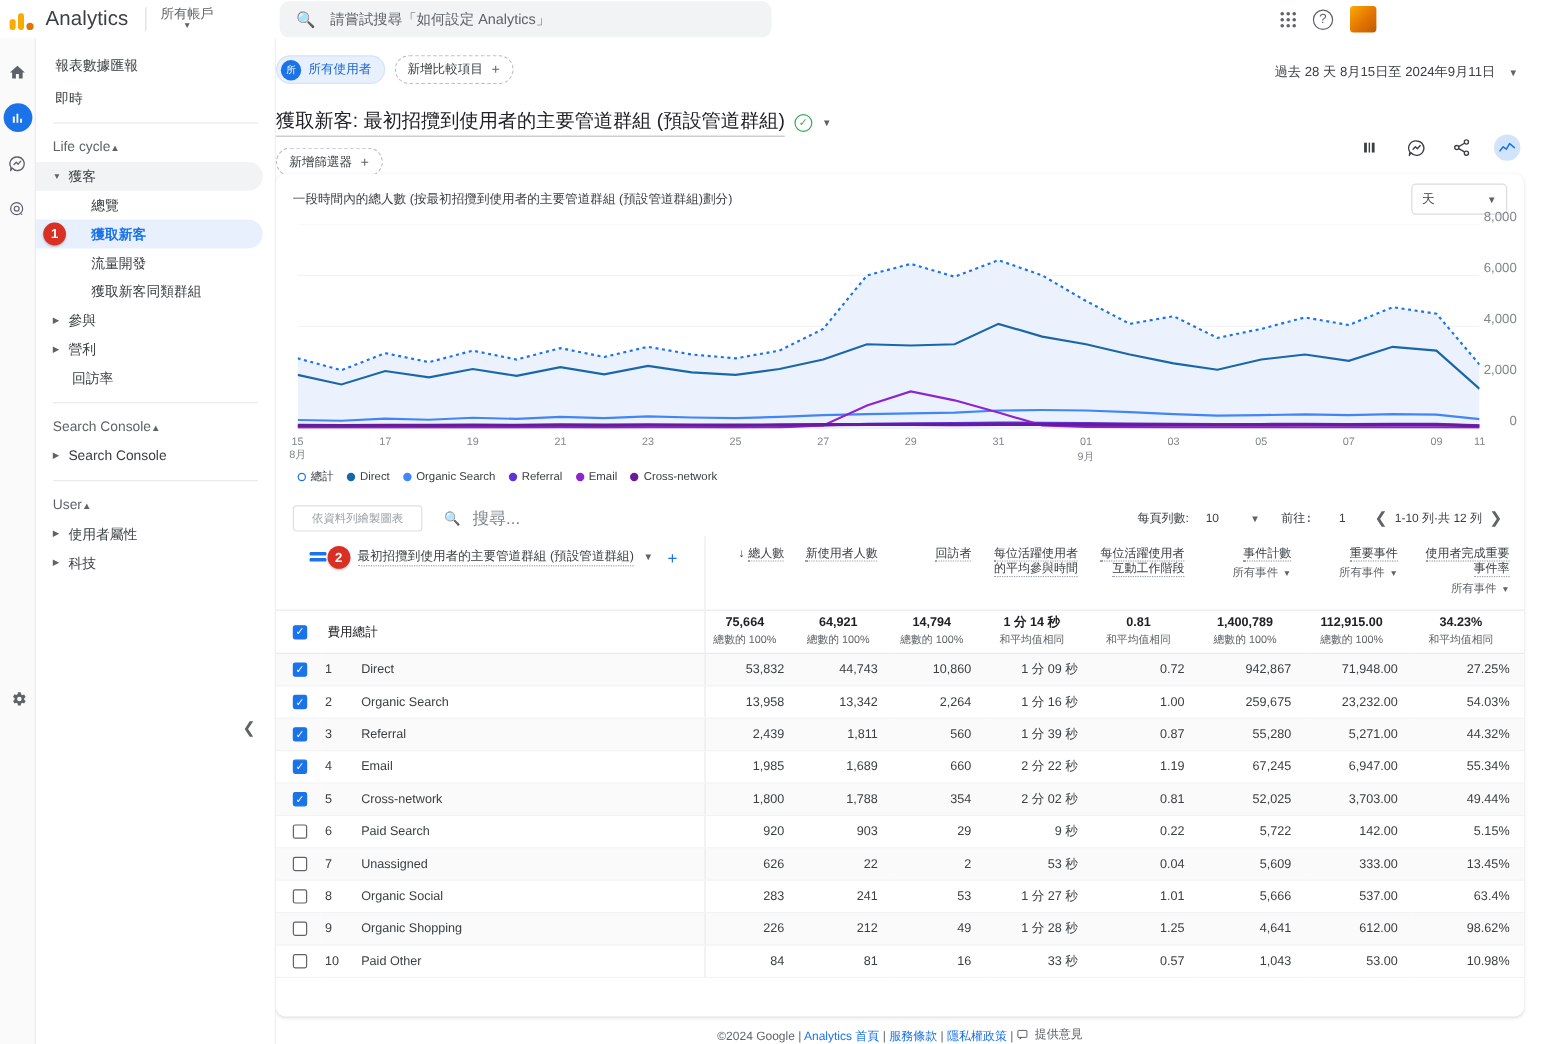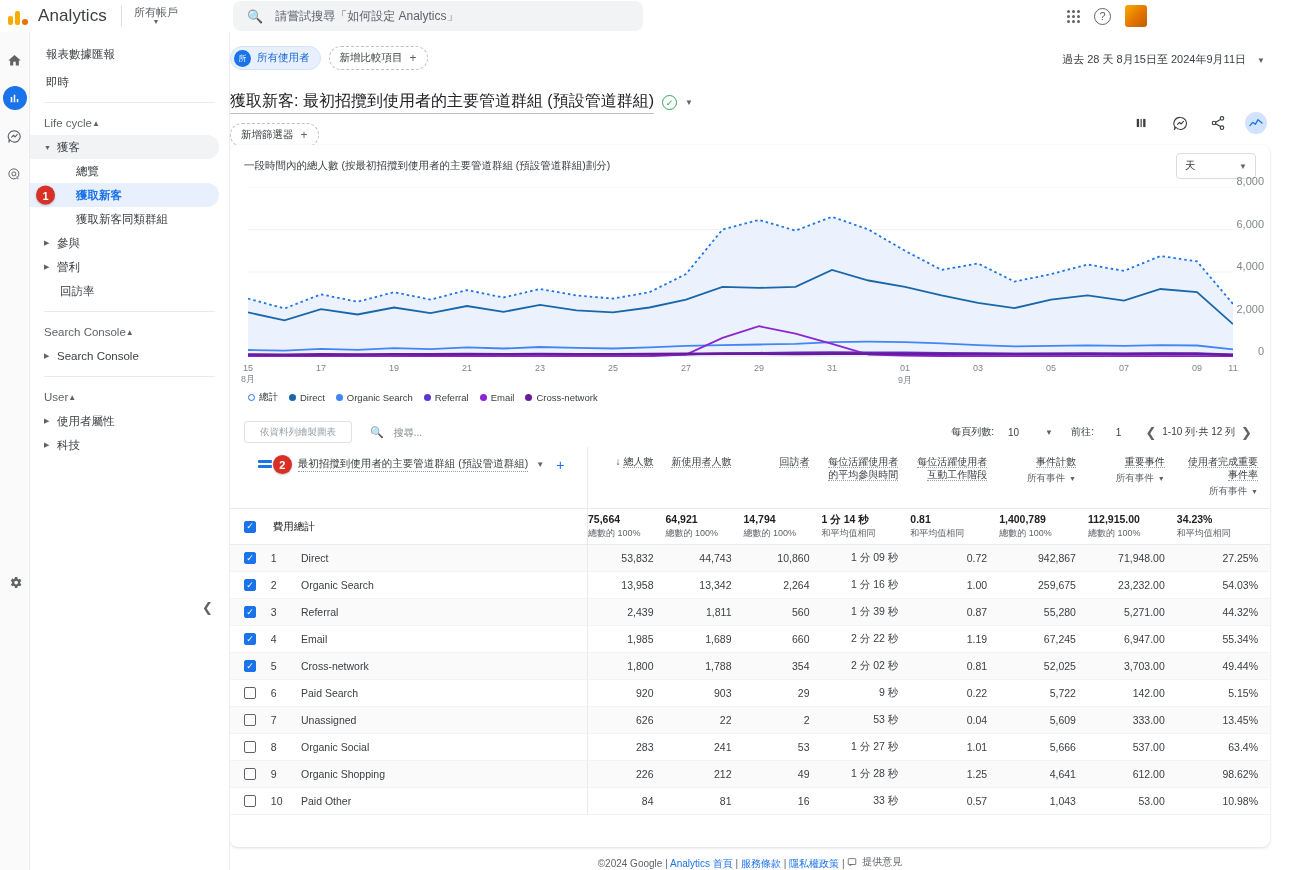--- a/index.html
+++ b/index.html
@@ -154,28 +154,28 @@
   .tablectrl {
     position:absolute; left:0; top:272px; width:1040px; height:30px;
     display:flex; align-items:center; padding:0 14px;
   }
   .chartbtn {
     width:108px;height:22px;border:1px solid #e0e0e0;border-radius:3px;background:#fff;
     font-size:9.5px;color:#9aa0a6;display:flex;align-items:center;justify-content:center;cursor:pointer;
   }
   .tsearch { display:flex; align-items:center; margin-left:18px; }
   .tsearch .si { color:#5f6368; font-size:11px; margin-right:10px; }
-  .tsearch input { border:0;outline:0;font-size:10px;color:#3c4043;font-family:inherit;width:120px;background:transparent; }
+  .tsearch input { border:0;outline:0;font-size:14px;color:#3c4043;font-family:inherit;width:120px;background:transparent; }
   .tsearch input::placeholder { color:#80868b; }
   .pager { position:absolute; right:12px; top:0; height:30px; display:flex; align-items:center; font-size:10px; color:#3c4043; gap:0; }
   .pager .lbl { color:#3c4043; margin-right:14px; }
   .pager .sel { display:flex;align-items:center;cursor:pointer; }
   .pager .sel .v { margin-right:26px; }
   .pager .sel .caret { font-size:8px;color:#5f6368;margin-right:18px; }
-  .pager .go { margin-right:22px; }
+  .pager .go { margin-right:22px;font-family:Liberation Mono, monospace; }
   .pager .num { margin-right:18px; }
   .pager .arw { color:#5f6368; font-size:13px; cursor:pointer; padding:0 6px; }
   .pager .range { color:#3c4043; }
 
   
   table.rpt { position:absolute; left:0; top:302px; width:1040px; border-collapse:collapse; table-layout:fixed; }
   table.rpt th, table.rpt td { font-weight:normal; }
   th.dimh { text-align:left; vertical-align:top; padding:8px 0 10px 14px; height:56px; }
   th.meth { text-align:right; vertical-align:top; padding:8px 12px 10px 4px; font-size:10px; color:#3c4043; line-height:13px; }
   th.meth .und { border-bottom:1px dotted #9aa0a6; display:inline; }
@@ -187,21 +187,21 @@
     width:19px;height:19px;border-radius:50%;background:#d93025;color:#fff;font-size:11px;font-weight:bold;
     display:flex;align-items:center;justify-content:center;margin-right:6px;box-shadow:0 1px 2px rgba(0,0,0,.25);
   }
   .dim-name { font-size:10.5px; color:#3c4043; border-bottom:1px dotted #9aa0a6; }
   .dim-caret { font-size:8px;color:#5f6368;margin-left:8px;cursor:pointer; }
   .dim-plus { font-size:14px;color:#1a73e8;margin-left:12px;cursor:pointer; }
   .hdr-toggle { width:14px;height:14px;display:flex;flex-direction:column;justify-content:center;gap:2px;cursor:pointer; }
   .hdr-toggle i { display:block;height:3px;background:#1a73e8;border-radius:1px; }
 
   tr.totrow td { border-top:1px solid #e8eaed; border-bottom:1px solid #e8eaed; height:36px; }
-  tr.totrow td.num { font-size:10.5px; font-weight:bold; color:#202124; text-align:left; padding-right:12px; line-height:13px; }
+  tr.totrow td.num { font-size:10.5px; font-weight:bold; color:#202124; text-align:center; padding-right:12px; line-height:13px; }
   tr.totrow td.num .pct { display:block; font-size:9px; font-weight:normal; color:#5f6368; margin-top:1px; }
   tr.totrow td.label { font-size:10.5px; color:#202124; padding-left:6px; }
 
   tr.drow td { height:27px; border-bottom:1px solid #f1f3f4; font-size:10.5px; color:#3c4043; }
   tr.drow:nth-child(even) { background:#fafafa; }
   tr.drow td.idx { width:26px; text-align:left; color:#3c4043; padding-left:4px; }
   tr.drow td.nm { padding-left:6px; }
   tr.drow td.num { text-align:right; padding-right:12px; }
 
   .cbx { width:12px;height:12px;border-radius:2px;border:1.5px solid #5f6368;background:#fff;cursor:pointer;
@@ -298,20 +298,23 @@
     <div class="nav-item group expandable">
       <span class="tri">▼</span>
       <span>獲客</span>
     </div>
     <div class="nav-item child">
       <span>總覽</span>
     </div>
     <div class="nav-item child selected">
       <span class="badge-num">1</span>
       <span>獲取新客</span>
+    </div>
+    <div class="nav-item child">
+      <span>流量開發</span>
     </div>
     <div class="nav-item child">
       <span>獲取新客同類群組</span>
     </div>
     <div class="nav-item expandable">
       <span class="tri">▶</span>
       <span>參與</span>
     </div>
     <div class="nav-item expandable">
       <span class="tri">▶</span>

